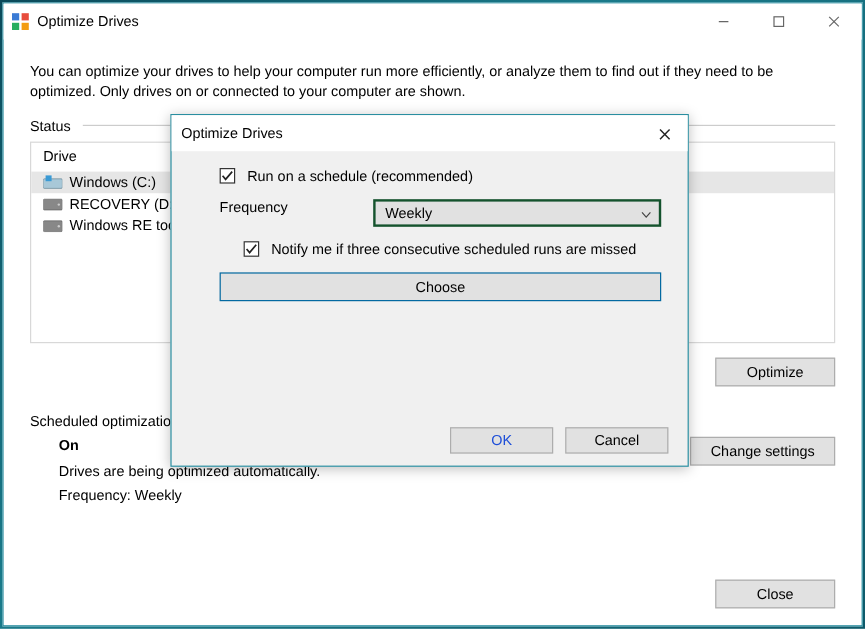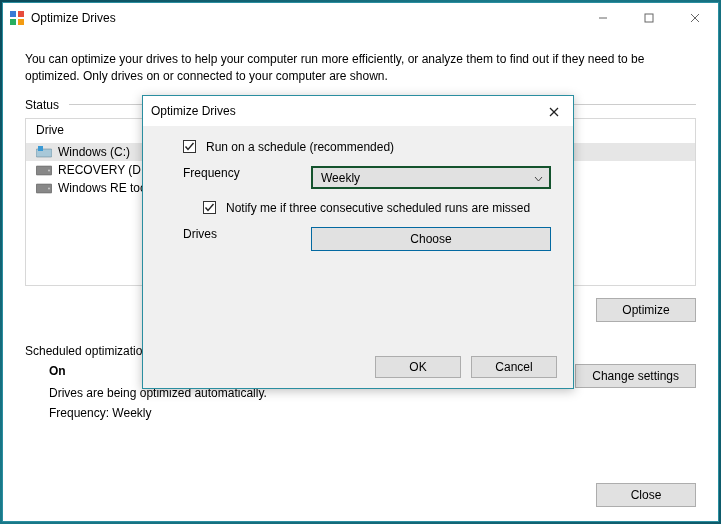--- a/index.html
+++ b/index.html
@@ -46,21 +46,21 @@
   .drive-icon { width:16px; height:12px; display:block; }
   .action-row {
     display:flex; justify-content:flex-end; gap:10px; margin-top:12px;
   }
   .std-btn {
     min-width:100px; height:24px; font-size:12px;
     background:#e1e1e1; border:1px solid #adadad; color:#000;
     display:flex; align-items:center; justify-content:center;
     padding:0 16px;
   }
-  .std-btn.disabled { color:#000000; }
+  .std-btn.disabled { color:#1d4ed8; }
   .sched-block { margin-top:22px; }
   .sched-indent { padding-left:24px; margin-top:6px; }
   .sched-on { font-size:12px; font-weight:600; margin-bottom:8px; }
   .sched-line { font-size:12px; margin-bottom:6px; }
   .footer-row {
     position:absolute; right:22px; bottom:14px;
   }
 
   
   .modal {
@@ -236,21 +236,20 @@
     <div class="form-row indent2">
       <div class="checkbox">
         <svg width="11" height="11" viewBox="0 0 11 11">
             <polyline points="1.5,5.5 4,8.5 9.5,2" fill="none" stroke="#222" stroke-width="1.4"></polyline>
           </svg>
       </div>
       <span>Notify me if three consecutive scheduled runs are missed</span>
     </div>
 
     <div class="form-row indent1" style="margin-top:4px;">
-      <div class="label-col fixed">Drives</div>
       <div class="choose-btn">Choose</div>
     </div>
   </div>
 
   <div class="modal-footer">
     <div class="std-btn disabled">OK</div>
     <div class="std-btn">Cancel</div>
   </div>
 </div>
 

